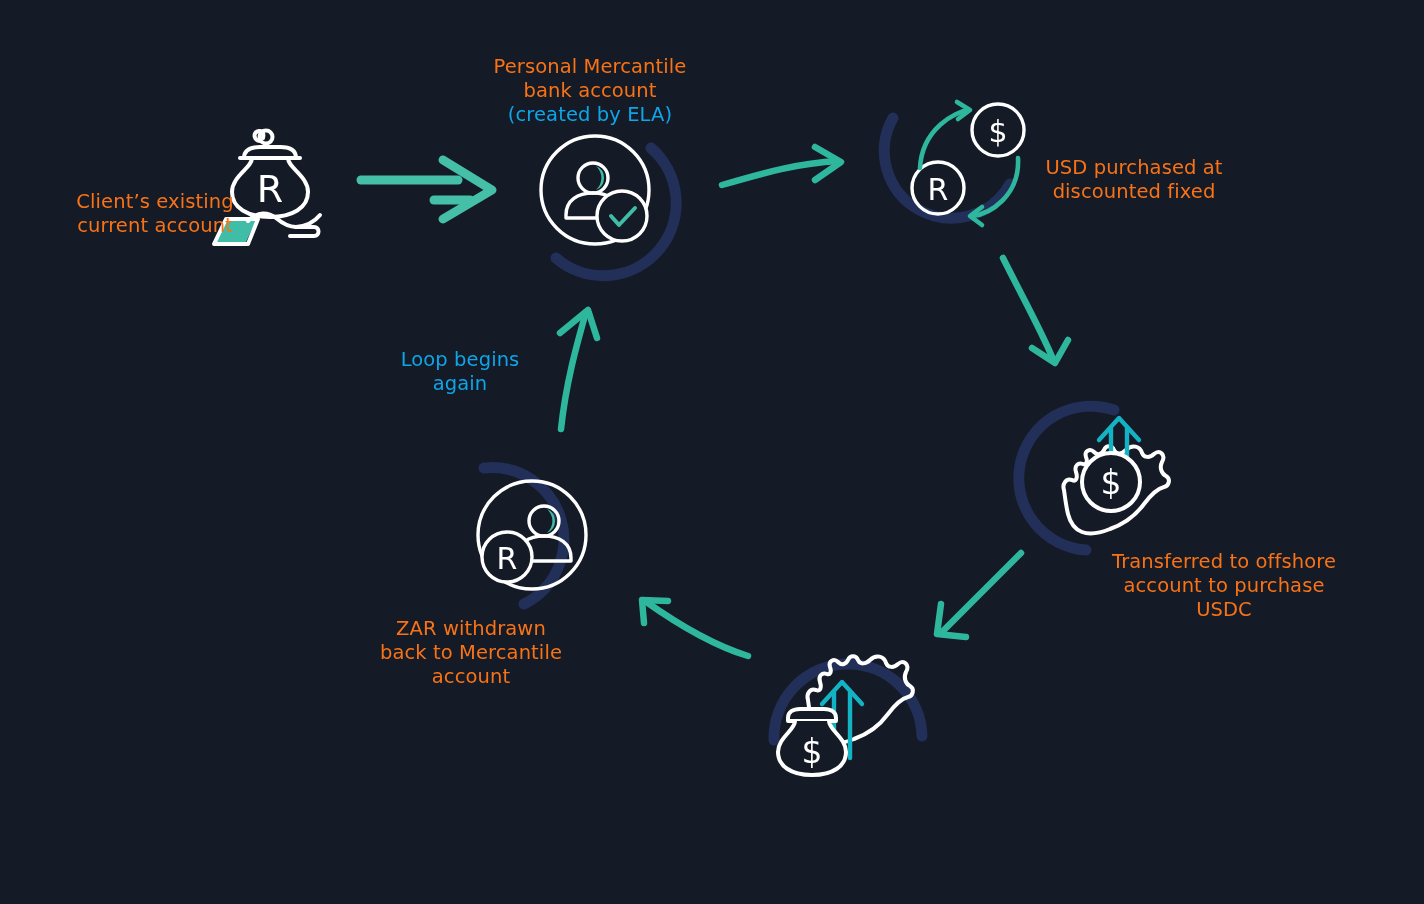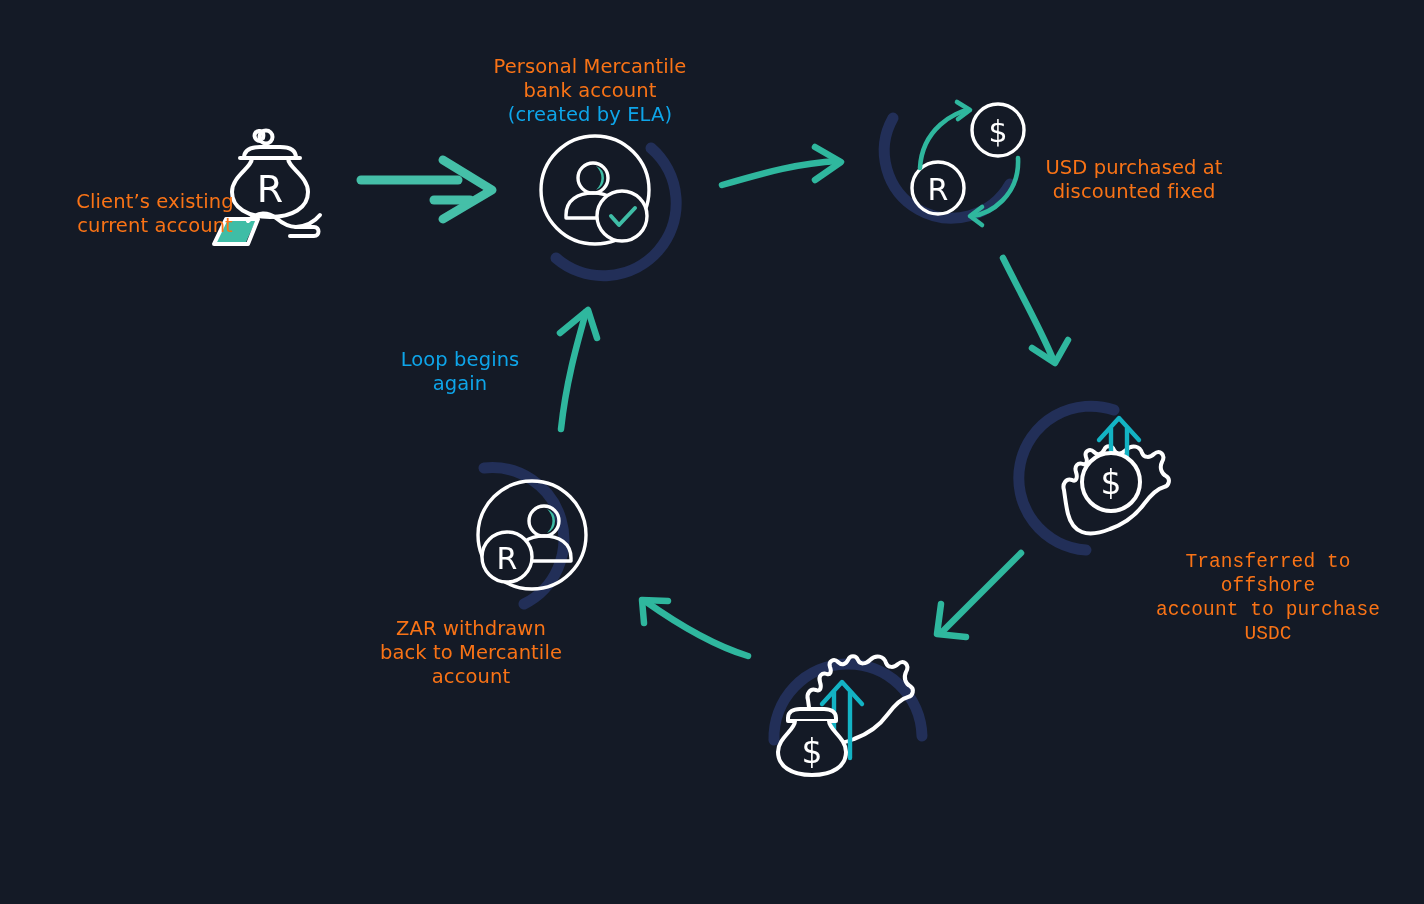--- a/index.html
+++ b/index.html
@@ -169,21 +169,21 @@
           <path d="M 97 86 L 97 30"></path>
           <path d="M 113 86 L 113 30"></path>
           <path d="M 85 42 L 105 20 L 125 42"></path>
         </g>
 
         <circle cx="97" cy="84" r="29" fill="#141a26" stroke="#ffffff" stroke-width="4"></circle>
         <text x="97" y="96" font-family="DejaVu Sans, Liberation Sans, sans-serif" font-size="33" fill="#ffffff" stroke="none" text-anchor="middle">$</text>
       </g>
     </svg>
   </div>
-  <div class="label" style="left:1148px; top:550px; width:240px;font-family:Liberation Mono, monospace;">Transferred to offshore
+  <div class="label" style="left:1104px; top:550px; width:240px;">Transferred to offshore
 account to purchase
 USDC</div>
 
   <div class="node" style="left:762px; top:648px;">
     <svg width="180" height="160" viewBox="0 0 180 160">
 
       <path d="M 12 92 A 74 74 0 0 1 160 88" fill="none" stroke="#222f58" stroke-width="11" stroke-linecap="round"></path>
       <g>
 
         <path d="M 46 52 C 44 46, 48 40, 54 42 C 58 44, 60 40, 58 34

